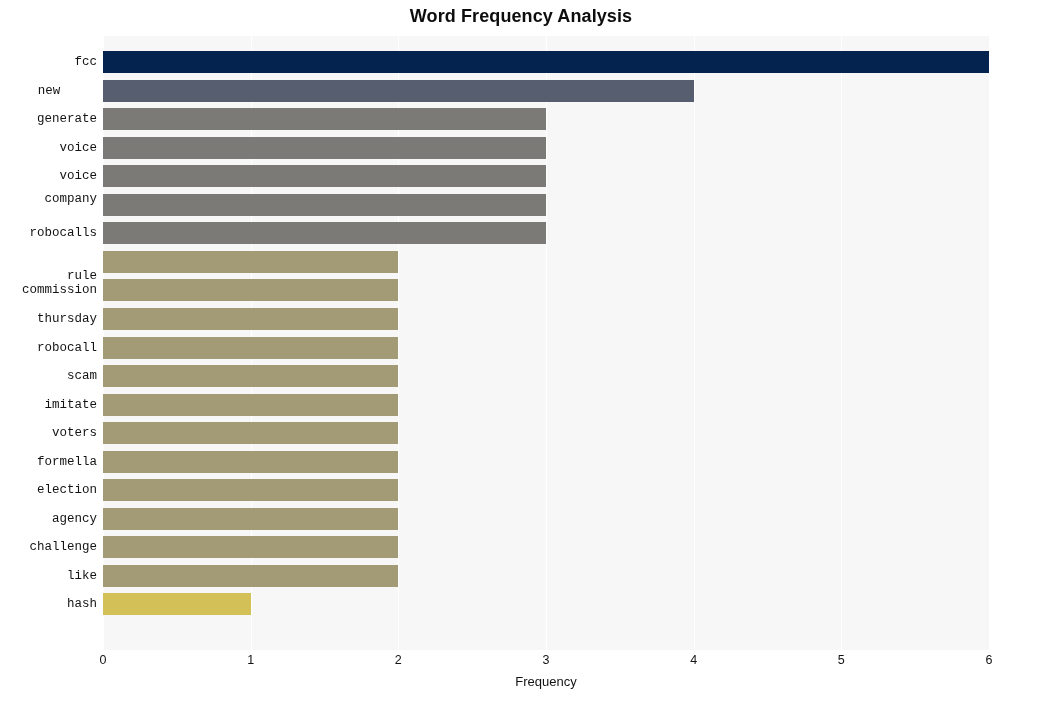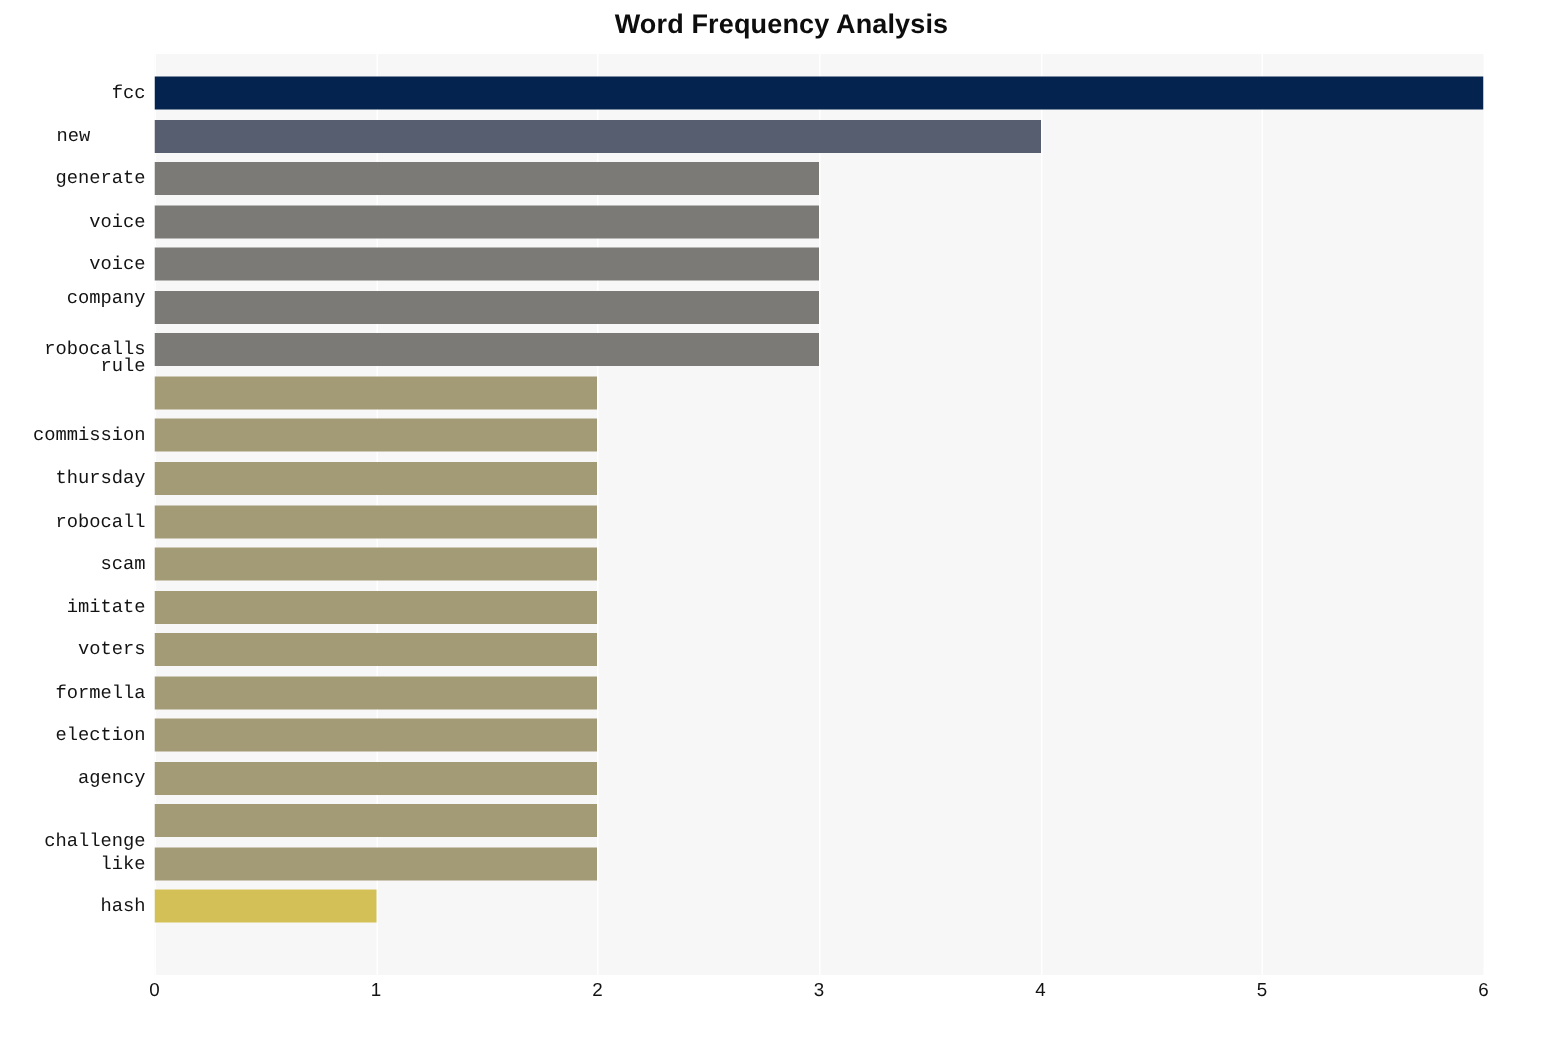--- a/index.html
+++ b/index.html
@@ -109,31 +109,31 @@
   <div id="chart-title">Word Frequency Analysis</div>
 
   <div id="y-axis">
       <div class="ytick" style="top: 19px;">fcc</div>
       <div class="ytick" style="top: 47.55px; text-align: center;">new</div>
       <div class="ytick" style="top: 76.1px; padding-left: 24px;">generate</div>
       <div class="ytick" style="top: 104.65px;">voice</div>
       <div class="ytick" style="top: 133.2px;">voice</div>
       <div class="ytick" style="top: 156px; padding-left: 12px;">company</div>
       <div class="ytick" style="top: 190.3px;">robocalls</div>
-      <div class="ytick" style="top: 201px;">rule</div>
+      <div class="ytick" style="top: 233px;">rule</div>
       <div class="ytick" style="top: 247.4px;">commission</div>
       <div class="ytick" style="top: 275.95px;">thursday</div>
       <div class="ytick" style="top: 304.5px; padding-left: 48px;">robocall</div>
       <div class="ytick" style="top: 333.05px;">scam</div>
       <div class="ytick" style="top: 361.6px;">imitate</div>
       <div class="ytick" style="top: 390.15px;">voters</div>
       <div class="ytick" style="top: 418.7px;">formella</div>
       <div class="ytick" style="top: 447.25px;">election</div>
       <div class="ytick" style="top: 475.8px;">agency</div>
-      <div class="ytick" style="top: 504.35px; margin-top: 14px;">challenge</div>
+      <div class="ytick" style="top: 504.35px;">challenge</div>
       <div class="ytick" style="top: 532.9px;">like</div>
       <div class="ytick" style="top: 561.45px;">hash</div>
     </div>
 
   <div id="plot-area">
     <div id="gridlines">
         <div class="gridline-v" style="left: 0px;"></div>
         <div class="gridline-v" style="left: 147.667px;"></div>
         <div class="gridline-v" style="left: 295.333px;"></div>
         <div class="gridline-v" style="left: 443px;"></div>
@@ -167,14 +167,15 @@
   <div id="x-axis">
       <div class="xtick" style="left: 0px;">0</div>
       <div class="xtick" style="left: 147.667px;">1</div>
       <div class="xtick" style="left: 295.333px;">2</div>
       <div class="xtick" style="left: 443px;">3</div>
       <div class="xtick" style="left: 590.667px;">4</div>
       <div class="xtick" style="left: 738.333px;">5</div>
       <div class="xtick" style="left: 886px;">6</div>
     </div>
 
+  <div id="x-axis-label">Frequency</div>
 
 </div>
 
 </body></html>

